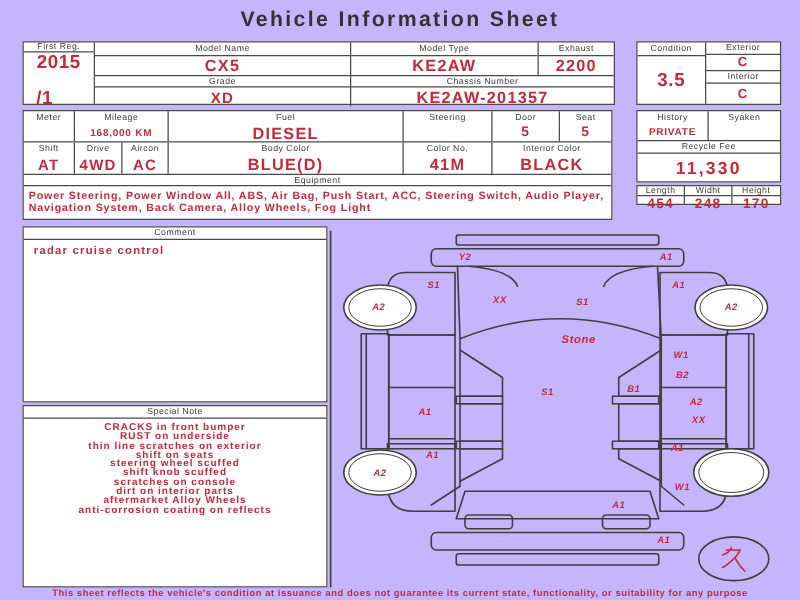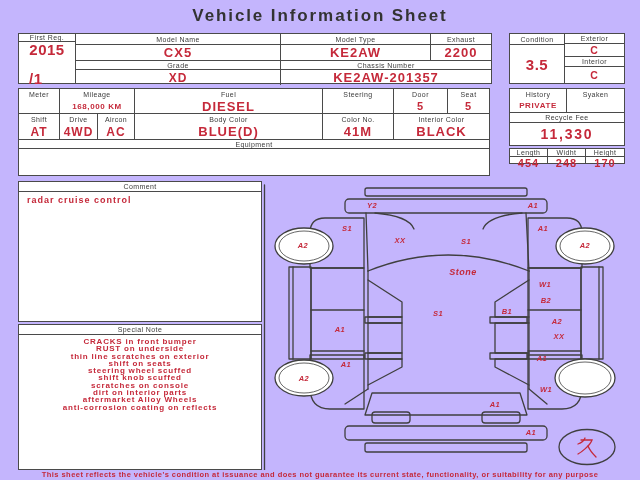--- a/index.html
+++ b/index.html
@@ -151,20 +151,21 @@
     </div>
     <div class="row bb" style="height:16px;">
       <div class="val fs12 br" style="width:41px;">AT</div>
       <div class="val fs12 br" style="width:38px;">4WD</div>
       <div class="val fs12 br" style="width:37px;">AC</div>
       <div class="val fs13 br" style="width:188px;">BLUE(D)</div>
       <div class="val fs13 br" style="width:71px;">41M</div>
       <div class="val fs13 grow">BLACK</div>
     </div>
     <div class="hdr bb" style="height:9px;">Equipment</div>
+    <div class="equip-text grow">Power Steering, Power Window All, ABS, Air Bag, Push Start, ACC, Steering Switch, Audio Player, Navigation System, Back Camera, Alloy Wheels, Fog Light</div>
   </div>
 
   <div class="box col" style="left:509px;top:88px;width:116px;height:58px;">
     <div class="row" style="height:10px;">
       <div class="hdr br" style="width:57px;">History</div>
       <div class="hdr grow">Syaken</div>
     </div>
     <div class="row bb" style="height:14px;">
       <div class="val fs8 br" style="width:57px;">PRIVATE</div>
       <div class="val fs8 grow"></div>

